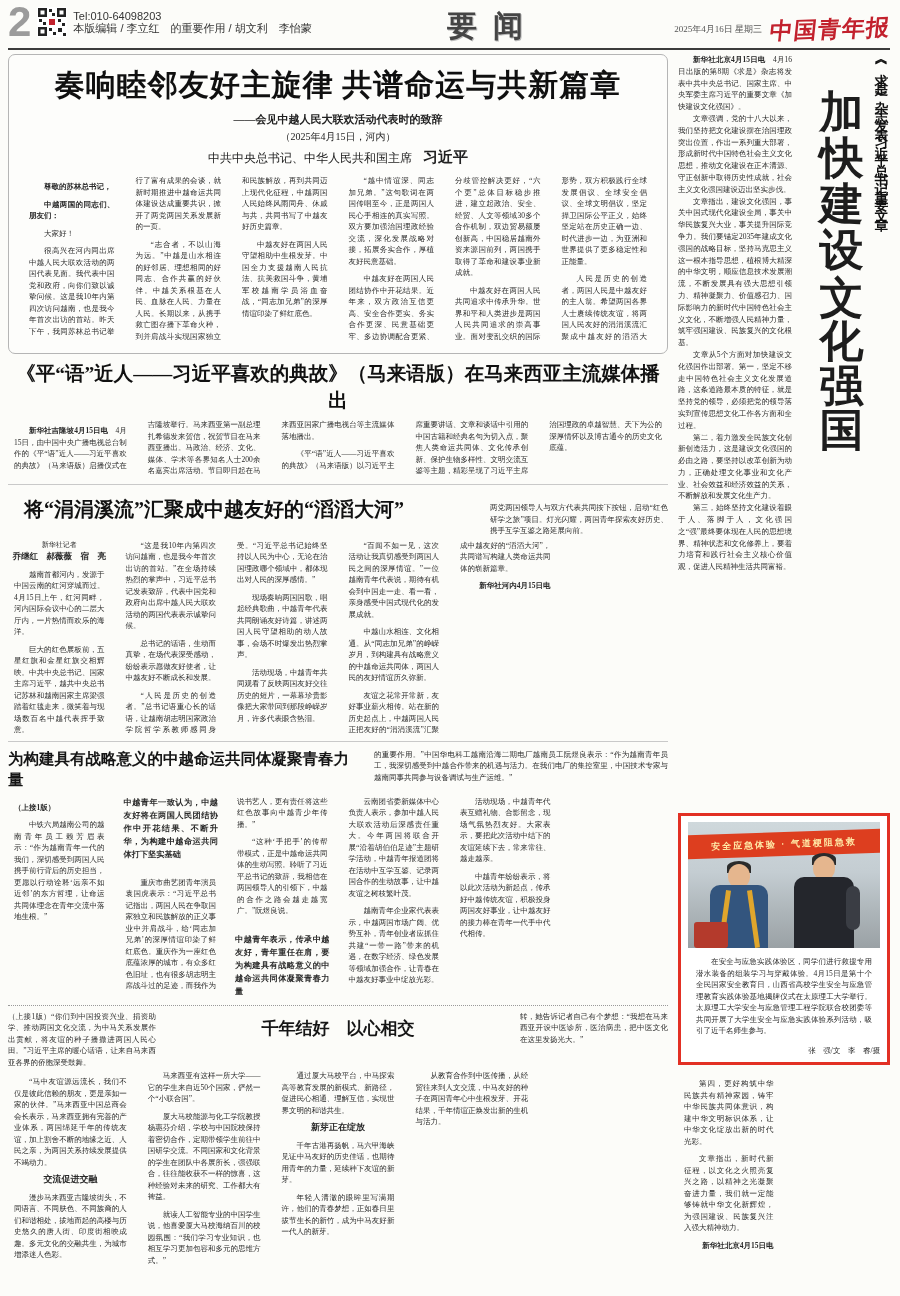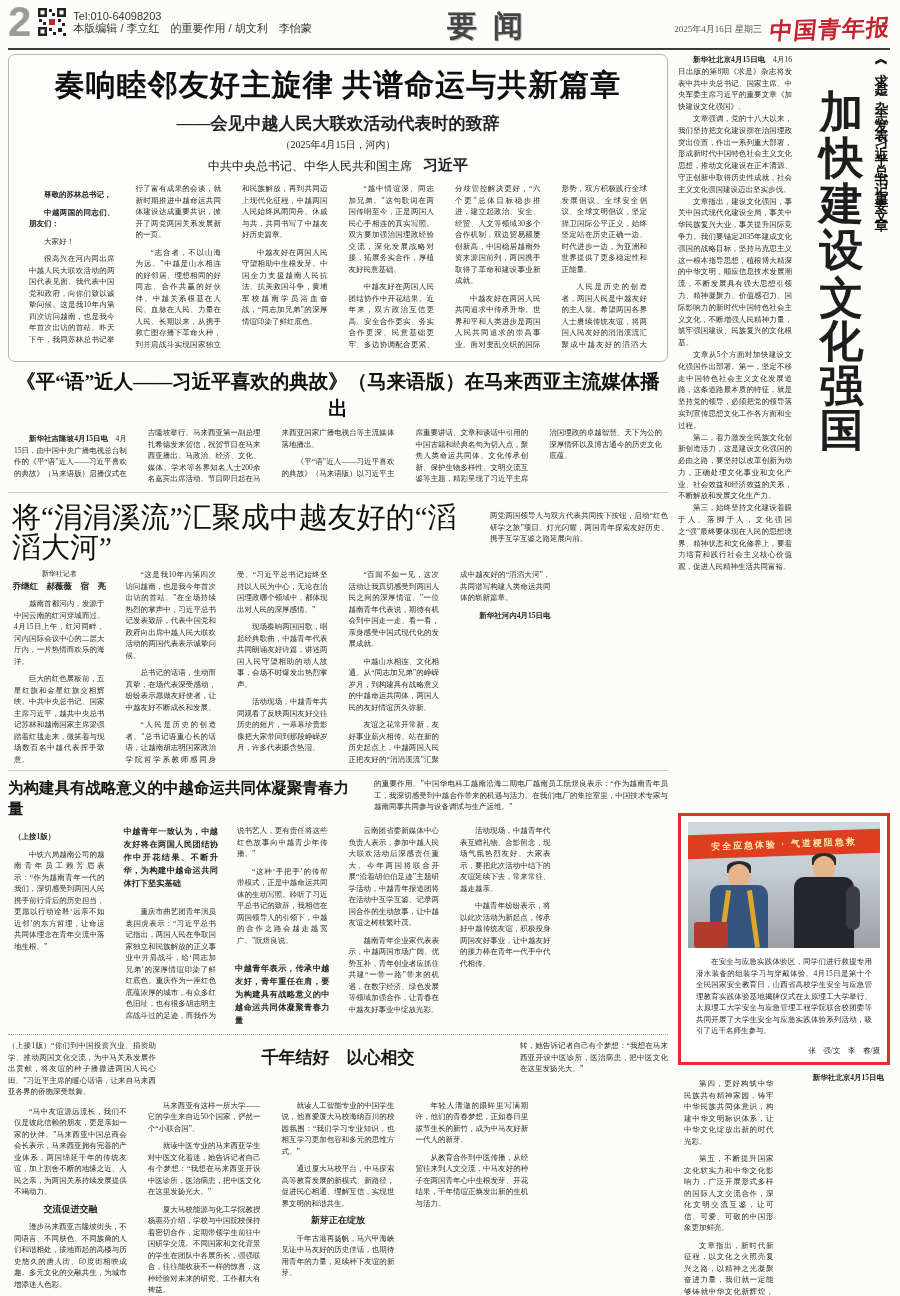--- a/index.html
+++ b/index.html
@@ -33,32 +33,32 @@
   .cols p{margin:6px;text-indent:2em;}
   .c5{column-count:5;} .c6{column-count:6;} .c2{column-count:2;}
   .salut{font-weight:bold;text-indent:0;margin:0;}
   .ending{text-indent:0;text-align:right;font-weight:bold;}
   .rule{border:none;border-top:1px solid #c9c9c9;margin:5px 0;}
   .dotrule{border:none;border-top:1px dotted #9a9a9a;margin:5px 0;}
   
   .speech-box{border:1px solid #b5b5b5;border-radius:7px;padding:8px 14px 8px 14px;background:#fdfdfb;}
   .speech-box h1{margin:2px 0 6px 0;text-align:center;font-size:30px;letter-spacing:1px;
                  font-weight:900;color:#101010;}
-  .speech-sub{text-align:center;font-size:17px;font-weight:bold;margin:2px 0;}
+  .speech-sub{text-align:center;font-size:11px;font-weight:bold;margin:2px 0;}
   .speech-date{text-align:center;font-size:10px;margin:3px 0;}
   .speech-speaker{text-align:center;font-size:12px;margin:4px 0 8px 0;}
   .speech-speaker .nm{font-size:15px;font-weight:900;margin-left:8px;}
   .speech-body{height:170px;}
   
   .malay h2{margin:6px 0 5px 0;text-align:center;font-size:19.5px;font-weight:900;color:#111;}
   .malay .cols{height:60px;}
   .dl{font-weight:bold;}
   
   .head-row{display:flex;gap:10px;align-items:flex-start;}
-  .river h2{margin:4px 4px;font-size:29px;font-weight:400;color:#111;flex:1;line-height:30px;}
+  .river h2{margin:4px 16px;font-size:20px;font-weight:700;color:#111;flex:1;line-height:30px;}
   .side-note{width:178px;flex:none;font-size:7.5px;line-height:11.5px;text-align:justify;
              color:#2a2a2a;margin-top:12px;}
   .byline{text-indent:0;text-align:center;margin:0 0 3px 0;}
   .byline .lbl{font-size:7px;display:block;}
   .byline .names{font-weight:bold;font-size:8.5px;display:block;}
   .river .cols{height:196px;margin-top:3px;}
   
   .youth h3{margin:2px 0;font-size:15.5px;font-weight:900;flex:none;width:356px;
             font-family:"Liberation Sans","DejaVu Sans",sans-serif;color:#151515;}
   .youth .side-note{flex:1;width:auto;margin-top:2px;}
@@ -240,21 +240,20 @@
         <div class="head-row">
           <div class="mini">（上接1版）“你们到中国投资兴业、捐资助学、推动两国文化交流，为中马关系发展作出贡献，将友谊的种子播撒进两国人民心田。”习近平主席的暖心话语，让来自马来西亚各界的侨胞深受鼓舞。</div>
           <h3>千年结好　以心相交</h3>
           <div class="mini">转，她告诉记者自己有个梦想：“我想在马来西亚开设中医诊所，医治病患，把中医文化在这里发扬光大。”</div>
         </div>
         <div class="cols c5">
           <p>“马中友谊源远流长，我们不仅是彼此信赖的朋友，更是亲如一家的伙伴。”马来西亚中国总商会会长表示，马来西亚拥有完善的产业体系，两国绵延千年的传统友谊，加上割舍不断的地缘之近、人民之亲，为两国关系持续发展提供不竭动力。</p>
           <div class="subhead">交流促进交融</div>
           <p>漫步马来西亚吉隆坡街头，不同语言、不同肤色、不同族裔的人们和谐相处，拔地而起的高楼与历史悠久的唐人街、印度街相映成趣。多元文化的交融共生，为城市增添迷人色彩。</p>
           <p>马来西亚有这样一所大学——它的学生来自近50个国家，俨然一个“小联合国”。</p>
-          <p>就读中医专业的马来西亚学生对中医文化着迷，她告诉记者自己有个梦想：“我想在马来西亚开设中医诊所，医治病患，把中医文化在这里发扬光大。”</p>
           <p>厦大马校能源与化工学院教授杨惠芬介绍，学校与中国院校保持着密切合作，定期带领学生前往中国研学交流。不同国家和文化背景的学生在团队中各展所长，强强联合，往往能收获不一样的惊喜，这种经验对未来的研究、工作都大有裨益。</p>
           <p>就读人工智能专业的中国学生说，他喜爱厦大马校海纳百川的校园氛围：“我们学习专业知识，也相互学习更加包容和多元的思维方式。”</p>
           <p>通过厦大马校平台，中马探索高等教育发展的新模式、新路径，促进民心相通、理解互信，实现世界文明的和谐共生。</p>
           <div class="subhead">新芽正在绽放</div>
           <p>千年古港再扬帆，马六甲海峡见证中马友好的历史佳话，也期待用青年的力量，延续种下友谊的新芽。</p>
           <p>年轻人清澈的眼眸里写满期许，他们的青春梦想，正如春日里拔节生长的新竹，成为中马友好新一代人的新芽。</p>
           <p>从教育合作到中医传播，从经贸往来到人文交流，中马友好的种子在两国青年心中生根发芽、开花结果，千年情谊正焕发出新的生机与活力。</p>
         </div>
       </section>
     </div>
@@ -293,20 +292,19 @@
             <div class="gear"></div>
           </div>
           <figcaption class="caption">
             <p class="ind">在安全与应急实践体验区，同学们进行救援专用潜水装备的组装学习与穿戴体验。4月15日是第十个全民国家安全教育日，山西省高校学生安全与应急管理教育实践体验基地揭牌仪式在太原理工大学举行。太原理工大学安全与应急管理工程学院联合校团委等共同开展了大学生安全与应急实践体验系列活动，吸引了近千名师生参与。</p>
             <p class="credit">张　强/文　李　睿/摄</p>
           </figcaption>
         </figure>
 
         <div class="cols c2 q-bottom">
           <p>第四，更好构筑中华民族共有精神家园，铸牢中华民族共同体意识，构建中华文明标识体系，让中华文化绽放出新的时代光彩。</p>
-          <p>第五，不断提升国家文化软实力和中华文化影响力，广泛开展形式多样的国际人文交流合作，深化文明交流互鉴，让可信、可爱、可敬的中国形象更加鲜亮。</p>
           <p>文章指出，新时代新征程，以文化之火照亮复兴之路，以精神之光凝聚奋进力量，我们就一定能够铸就中华文化新辉煌，为强国建设、民族复兴注入强大精神动力。</p>
           <p class="ending">新华社北京4月15日电</p>
         </div>
       </section>
     </div>
   </div>
 </div>
 
 </body></html>

